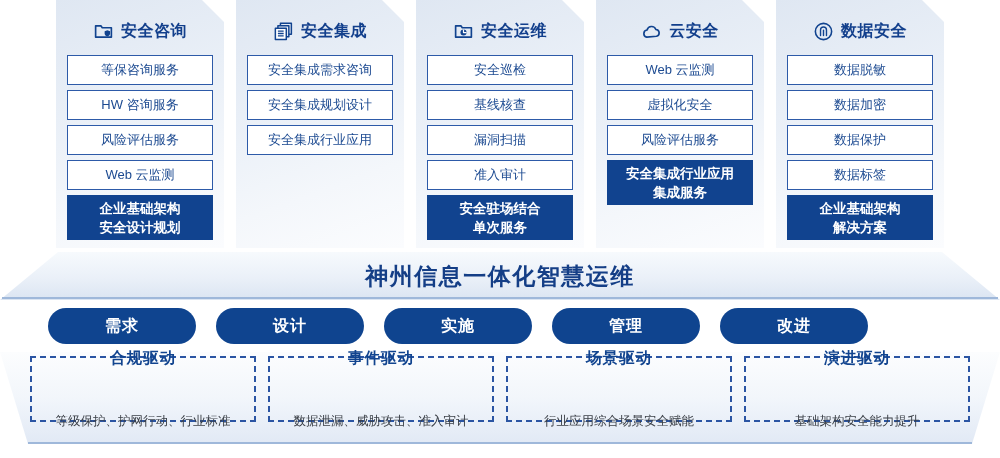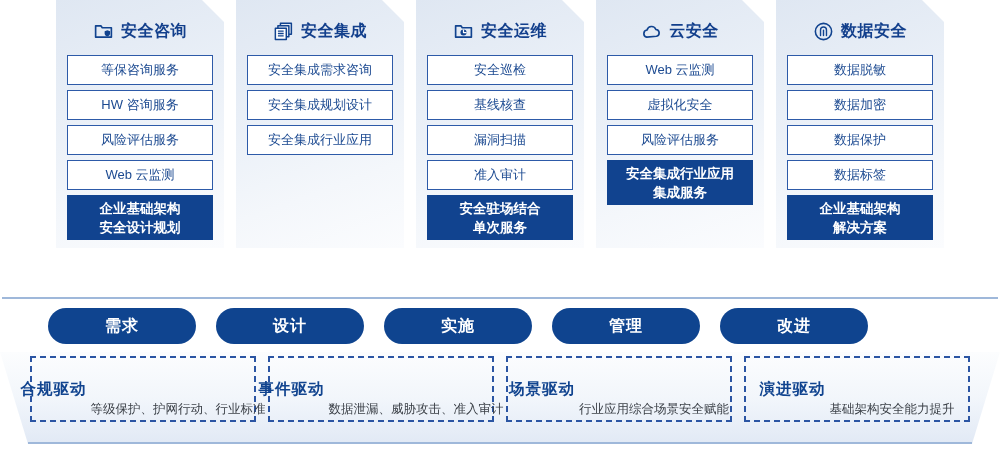--- a/index.html
+++ b/index.html
@@ -165,21 +165,21 @@
     height: 76px;
     display: flex;
     justify-content: space-between;
     padding: 0 30px;
   }
   .driver-box {
     width: 226px;
     height: 66px;
     border: 2px dashed #2b55a3;
     display: flex;
-    flex-direction: row;
+    flex-direction: column;
     align-items: center;
     justify-content: center;
     gap: 4px;
   }
   .driver-title {
     font-size: 15.5px;
     font-weight: bold;
     color: #11448f;
     letter-spacing: 1px;
     white-space: nowrap;
@@ -290,20 +290,23 @@
       <div class="item">数据保护</div>
       <div class="item">数据标签</div>
       <div class="item-solid">
         <span>企业基础架构</span>
         <span>解决方案</span>
       </div>
     </div>
 
   </div>
 
+  <div class="banner">
+    <span class="banner-text">神州信息一体化智慧运维</span>
+  </div>
   <div class="banner-underline"></div>
 
   <div class="phases">
     <div class="phase-pill">需求</div>
     <div class="phase-pill">设计</div>
     <div class="phase-pill">实施</div>
     <div class="phase-pill">管理</div>
     <div class="phase-pill">改进</div>
   </div>
 

